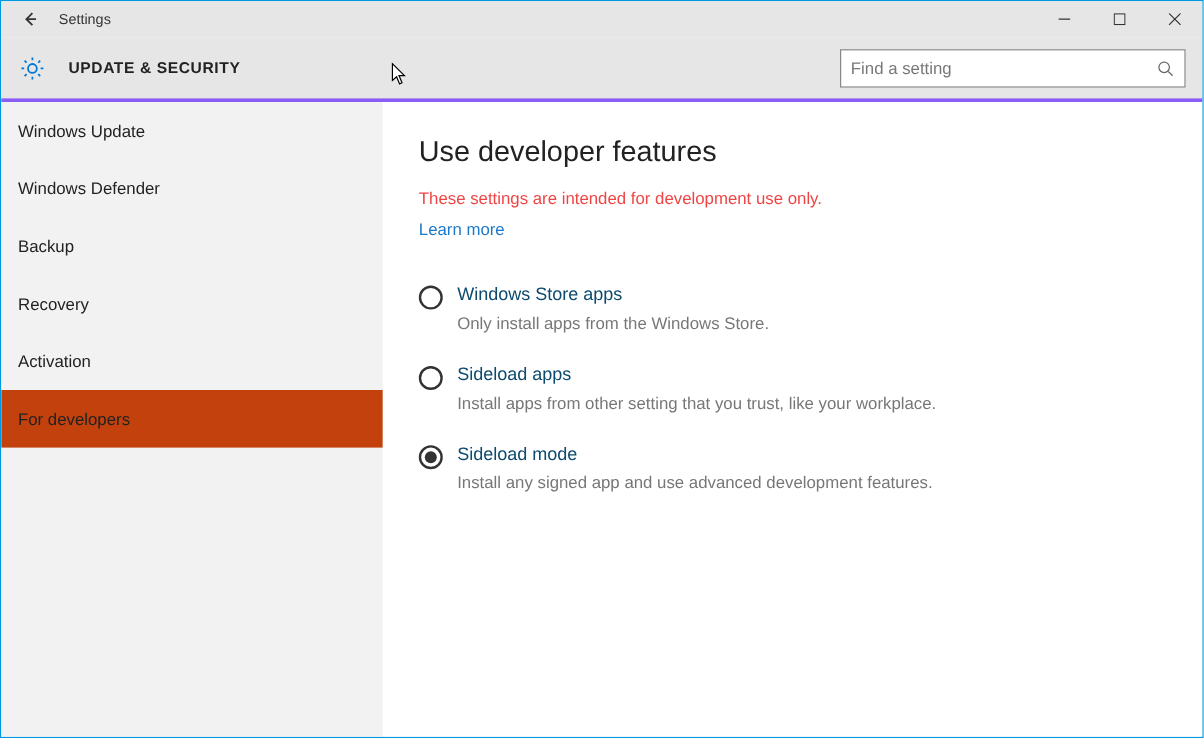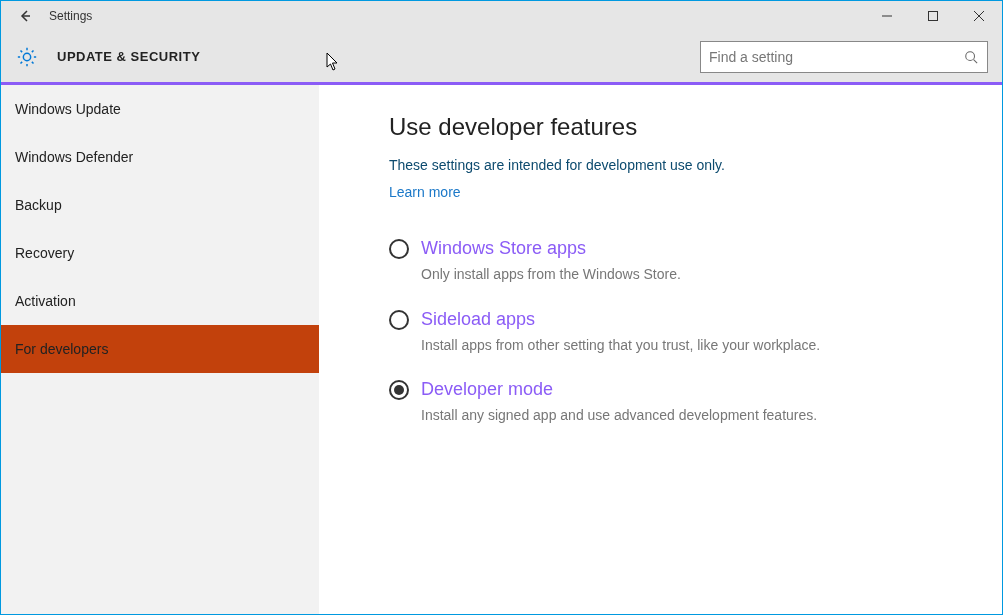--- a/index.html
+++ b/index.html
@@ -52,21 +52,20 @@
       font-size: 14px;
       color: #8b5cf6;
       background: transparent;
     }
     .searchbox input::placeholder { color: #777; }
     .searchbox .sicon { width: 16px; height: 16px; display:flex; align-items:center; justify-content:center; color:#666; }
 
     .body {
       display: flex;
       height: calc(615px - 84px - 2px);
-      gap: 40px;
     }
     .sidebar {
       width: 318px;
       background: #f2f2f2;
       padding-top: 0;
     }
     .sidebar .item {
       height: 48px;
       display: flex;
       align-items: center;
@@ -78,21 +77,21 @@
     .sidebar .item.selected { background: #c2410c; }
 
     .content {
       flex: 1;
       background: #fff;
       padding: 28px 30px;
       color: #222;
       position: relative;
     }
     .content h1 { font-size: 24px; font-weight: 400; margin-bottom: 16px; }
-    .content .subtext { font-size: 14px; color: #0c4a6e; margin-bottom: 10px; }
+    .content .subtext { font-size: 14px; color: #ef4444; margin-bottom: 10px; }
     .content .learnmore { font-size: 14px; color: #1b78c8; cursor: pointer; margin-bottom: 28px; display: inline-block; }
 
     .radio-group { margin-top: 10px; }
     .radio-option {
       display: flex;
       align-items: flex-start;
       margin-bottom: 24px;
       cursor: pointer;
     }
     .radio-option .circle {
@@ -102,21 +101,21 @@
       margin-right: 12px;
       margin-top: 1px;
       flex-shrink: 0;
       display: flex; align-items: center; justify-content: center;
     }
     .radio-option.selected .circle { border-color: #333; }
     .radio-option.selected .dot {
       width: 10px; height: 10px; background: #333; border-radius: 50%;
     }
     .radio-option .texts { flex: 1; max-width: 420px; }
-    .radio-option .label { font-size: 18px; color: #8b5cf6; margin-bottom: 6px; }
+    .radio-option .label { font-size: 15px; color: #0c4a6e; margin-bottom: 6px; }
     .radio-option .desc { font-size: 14px; color: #777; line-height: 1.4; }
 
     .cursor {
       position: absolute;
       left: 326px;
       top: 54px;
       pointer-events: none;
     }
   </style>
 </head>
@@ -209,21 +208,21 @@
         <div class="texts">
           <div class="label">Sideload apps</div>
           <div class="desc">Install apps from other setting that you trust, like your workplace.</div>
         </div>
       </div>
       <div class="radio-option selected">
         <div class="circle">
             <div class="dot"></div>
           </div>
         <div class="texts">
-          <div class="label">Developer mode</div>
+          <div class="label">Sideload mode</div>
           <div class="desc">Install any signed app and use advanced development features.</div>
         </div>
       </div>
     </div>
   </div>
 </div>
 
 <svg class="cursor" width="16" height="20" viewBox="0 0 16 20" style="position:absolute; left:326px; top:52px;">
   <path d="M1 1 L1 15 L4.5 12 L7 18 L9 17 L6.5 11 L11 11 Z" fill="#fff" stroke="#000" stroke-width="1"></path>
 </svg>

